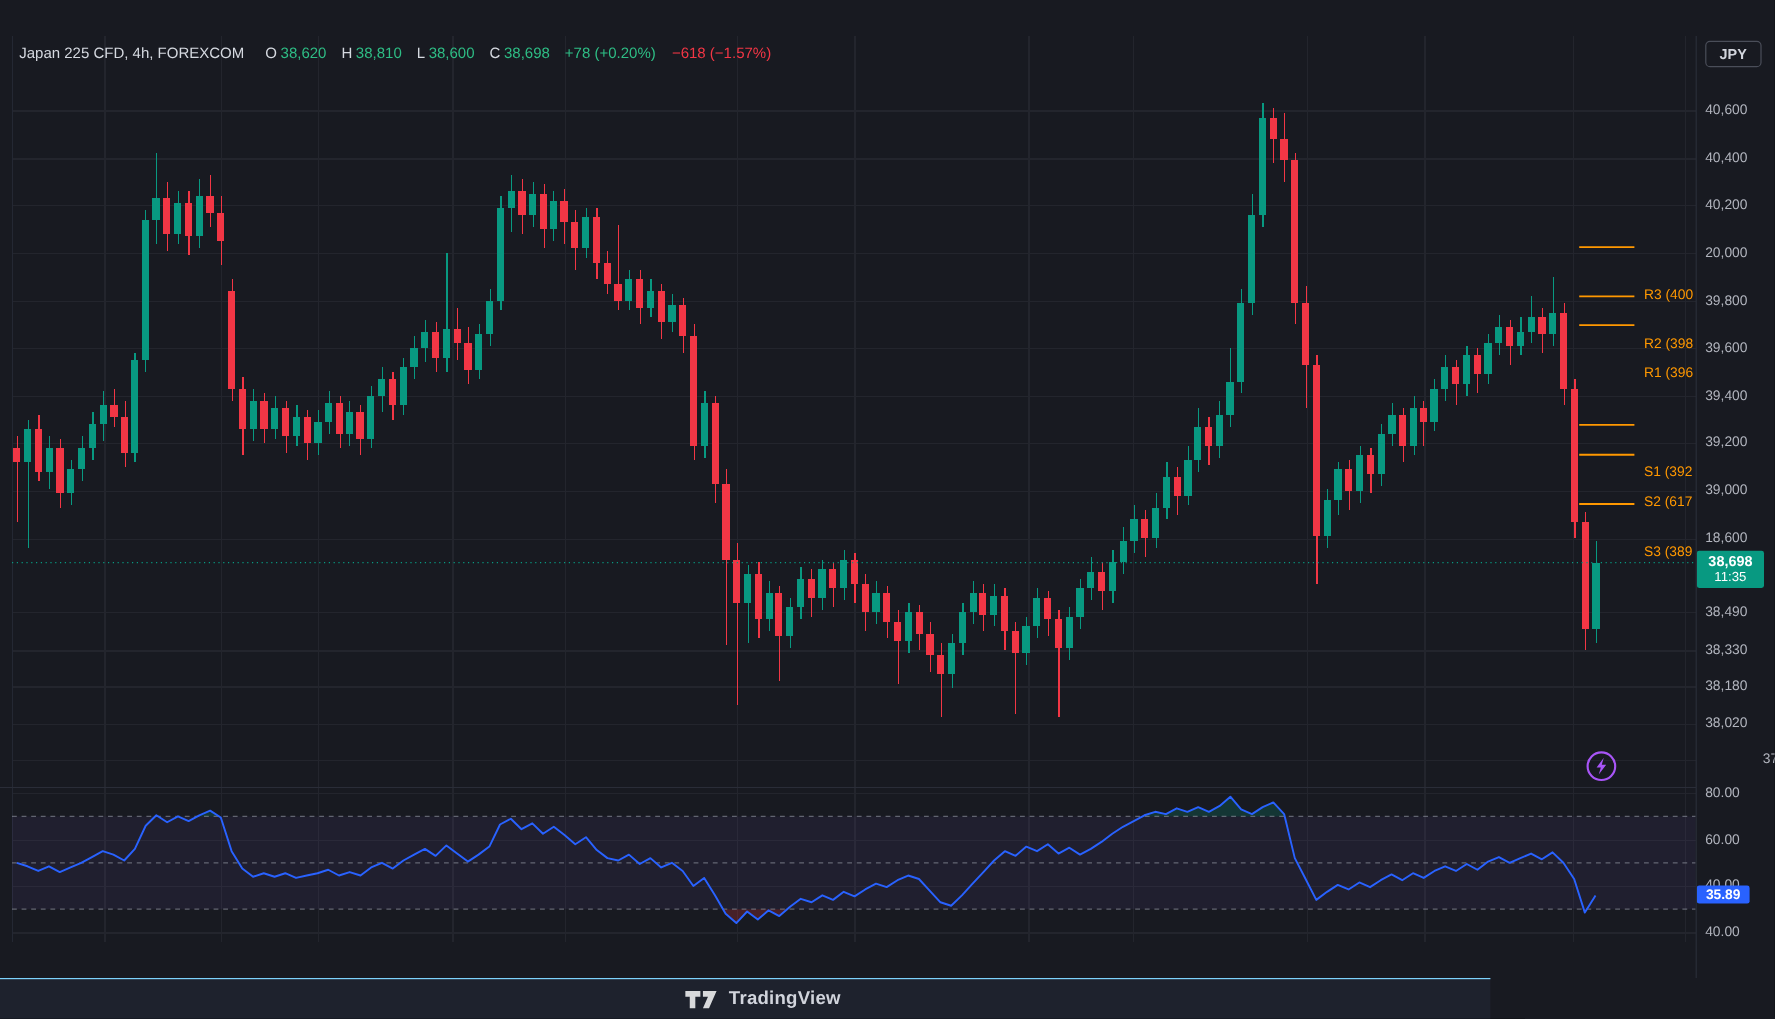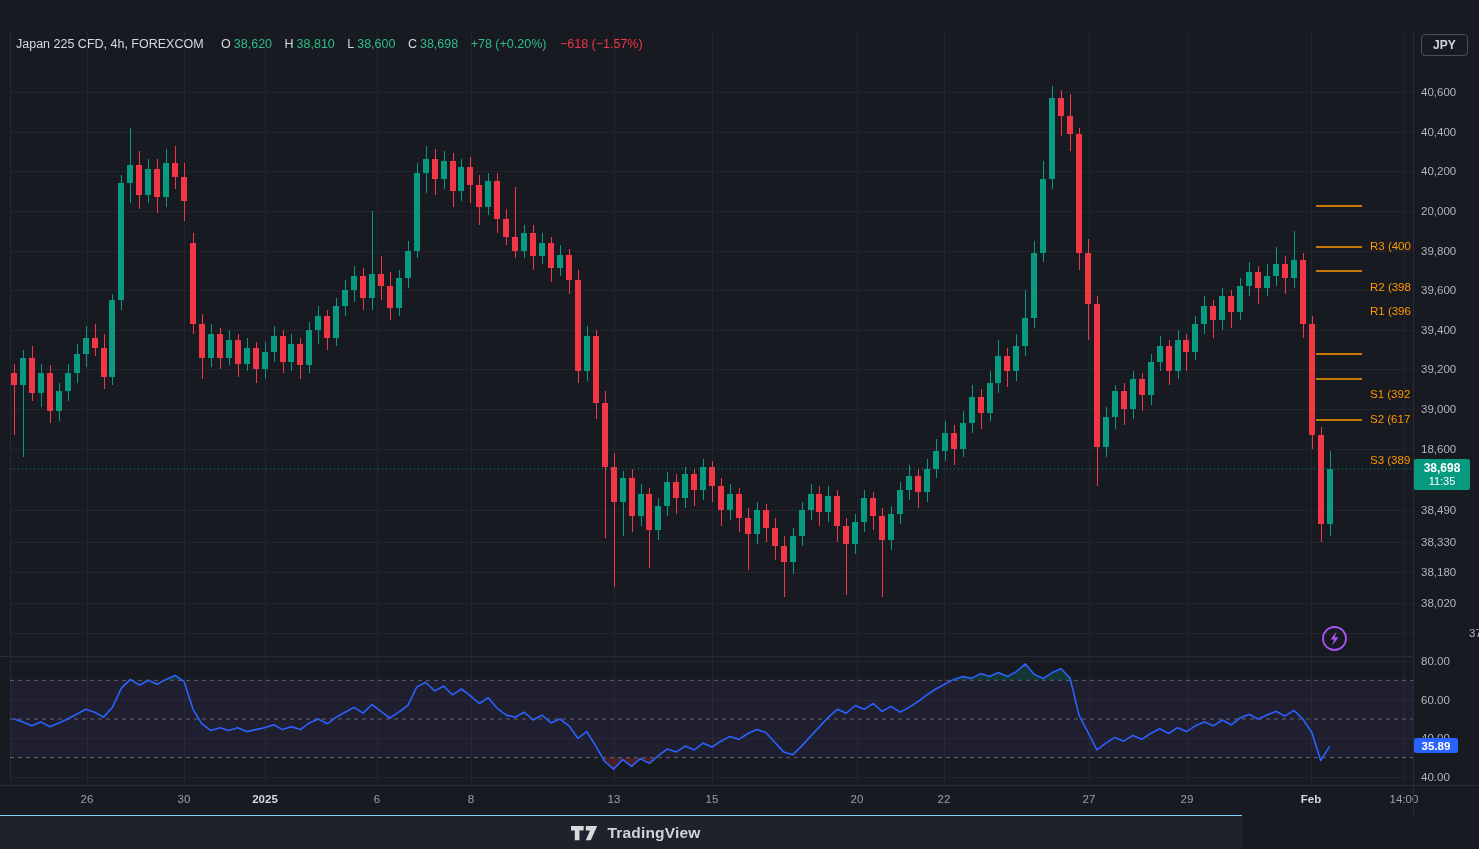--- a/index.html
+++ b/index.html
@@ -468,35 +468,20 @@
         <div class="ax-label" style="top: 701.32px;">40.00</div>
         <div class="ax-label" style="top: 739.98px;">40.00</div>
       </div>
   </div>
 
   <svg id="pattern-button" viewBox="0 0 27 27">
     <circle cx="13.5" cy="13.5" r="11.5" fill="none" stroke="#a855f7" stroke-width="1.8"></circle>
     <path d="M15.5 6.5 L9.5 14.5 L13 14.5 L11.3 20.5 L17.5 12.2 L13.8 12.2 Z" fill="#a855f7"></path>
   </svg>
 
-  <div id="time-axis">
-      <div class="t-label" style="left: 87px;">26</div>
-      <div class="t-label" style="left: 184px;">30</div>
-      <div class="t-label bold" style="left: 265px;">2025</div>
-      <div class="t-label" style="left: 377px;">6</div>
-      <div class="t-label" style="left: 471px;">8</div>
-      <div class="t-label" style="left: 614px;">13</div>
-      <div class="t-label" style="left: 712px;">15</div>
-      <div class="t-label" style="left: 857px;">20</div>
-      <div class="t-label" style="left: 944px;">22</div>
-      <div class="t-label" style="left: 1089px;">27</div>
-      <div class="t-label" style="left: 1187px;">29</div>
-      <div class="t-label bold" style="left: 1311px;">Feb</div>
-      <div class="t-label" style="left: 1404px;">14:00</div>
-    </div>
 
   <div id="bottom-bar">
     <div id="tv-logo">
       <svg width="27" height="17" viewBox="0 0 32 18">
         <path d="M0 0 H15 V5.5 H10 V17 H4.5 V5.5 H0 Z" fill="#d8d9db"></path>
         <path d="M17.5 0 H31 L23.5 17 H17.5 L22.5 5.5 H17.5 Z" fill="#d8d9db"></path>
       </svg>
       <span id="tv-brand">TradingView</span>
     </div>
   </div>

